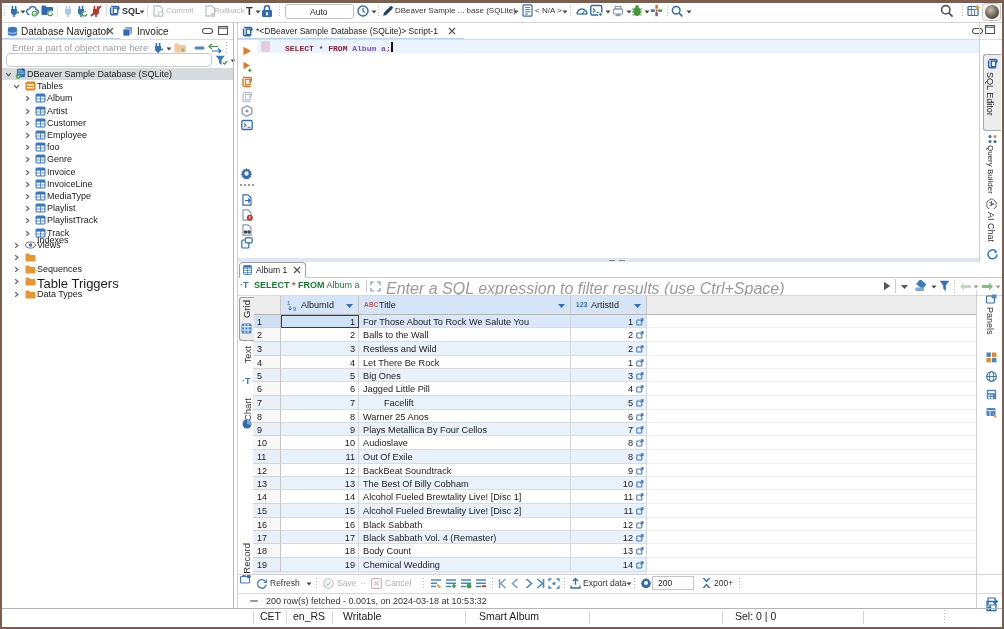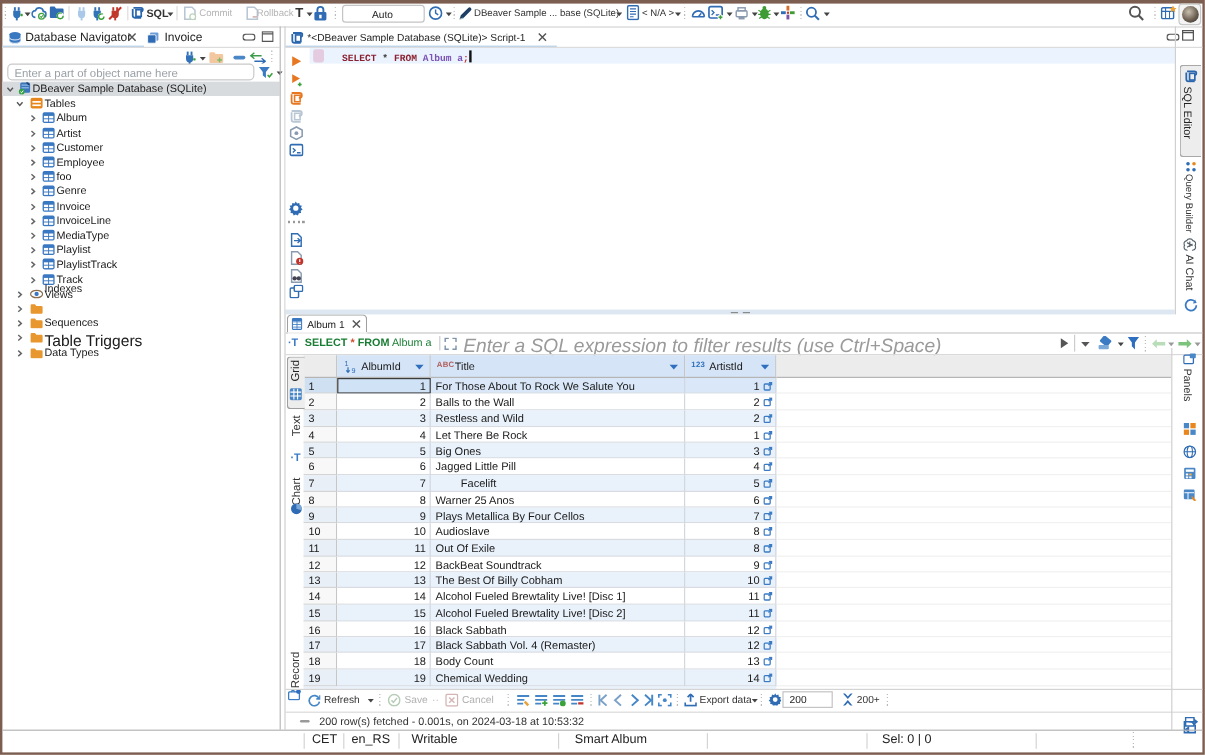--- a/index.html
+++ b/index.html
@@ -209,21 +209,21 @@
   </svg>
 <svg style="position:absolute;left:194px;top:44px;" width="11" height="8" viewBox="0 0 11 8">
     <rect x="0.5" y="2.5" width="10" height="3" rx="1.5" fill="#4a87c6"></rect>
   </svg>
 <svg style="position:absolute;left:208px;top:42px;" width="14" height="11" viewBox="0 0 14 11">
     <path d="M4 2 L1 4.5 L4 7 M10 4.5 H1.5" stroke="#3b9b4a" stroke-width="1.2" fill="none"></path>
     <path d="M10 6.5 L13 9 L10 11.5 M4 9 h8.5" stroke="#2f6cb4" stroke-width="1.2" fill="none"></path>
   </svg>
 <div style="position:absolute;left:226px;top:42px;width:1px;height:10px;background-image:repeating-linear-gradient(#bbb 0 1px,transparent 1px 3px);"></div>
 <div style="position:absolute;left:6px;top:53px;width:206px;height:14px;background:#fff;border:1px solid #c9c9c9;border-radius:4px;"></div>
-<div style="position:absolute;left:12px;top:57px;font-size:9.5px;color:#9aa0a6;white-space:nowrap;line-height:1;">Enter a part of object name here</div>
+<div style="position:absolute;left:12px;top:43px;font-size:9.5px;color:#9aa0a6;white-space:nowrap;line-height:1;">Enter a part of object name here</div>
 <svg style="position:absolute;left:215px;top:55px;" width="13" height="11" viewBox="0 0 13 11">
     <path d="M0.8 0.8 h9 L6.6 5 v5 L4 8 V5 z" fill="#3b7bc4"></path>
     <path d="M8 7.5 l1.5 1.5 l2.5 -3" stroke="#3ba13b" stroke-width="1.3" fill="none"></path>
   </svg>
 <svg style="position:absolute;left:230px;top:59px;" width="6" height="4" viewBox="0 0 6 4">
     <path d="M0.5 0.5 L3 3.5 L5.5 0.5 z" fill="#444"></path>
   </svg>
 <div style="position:absolute;left:2px;top:68px;width:231px;height:12px;background:#d8dbde;"></div>
 <svg style="position:absolute;left:5px;top:71px;" width="7" height="7" viewBox="0 0 7 7">
     <path d="M1.2 2.2 L3.5 4.8 L5.8 2.2" stroke="#555" stroke-width="1.2" fill="none"></path>

